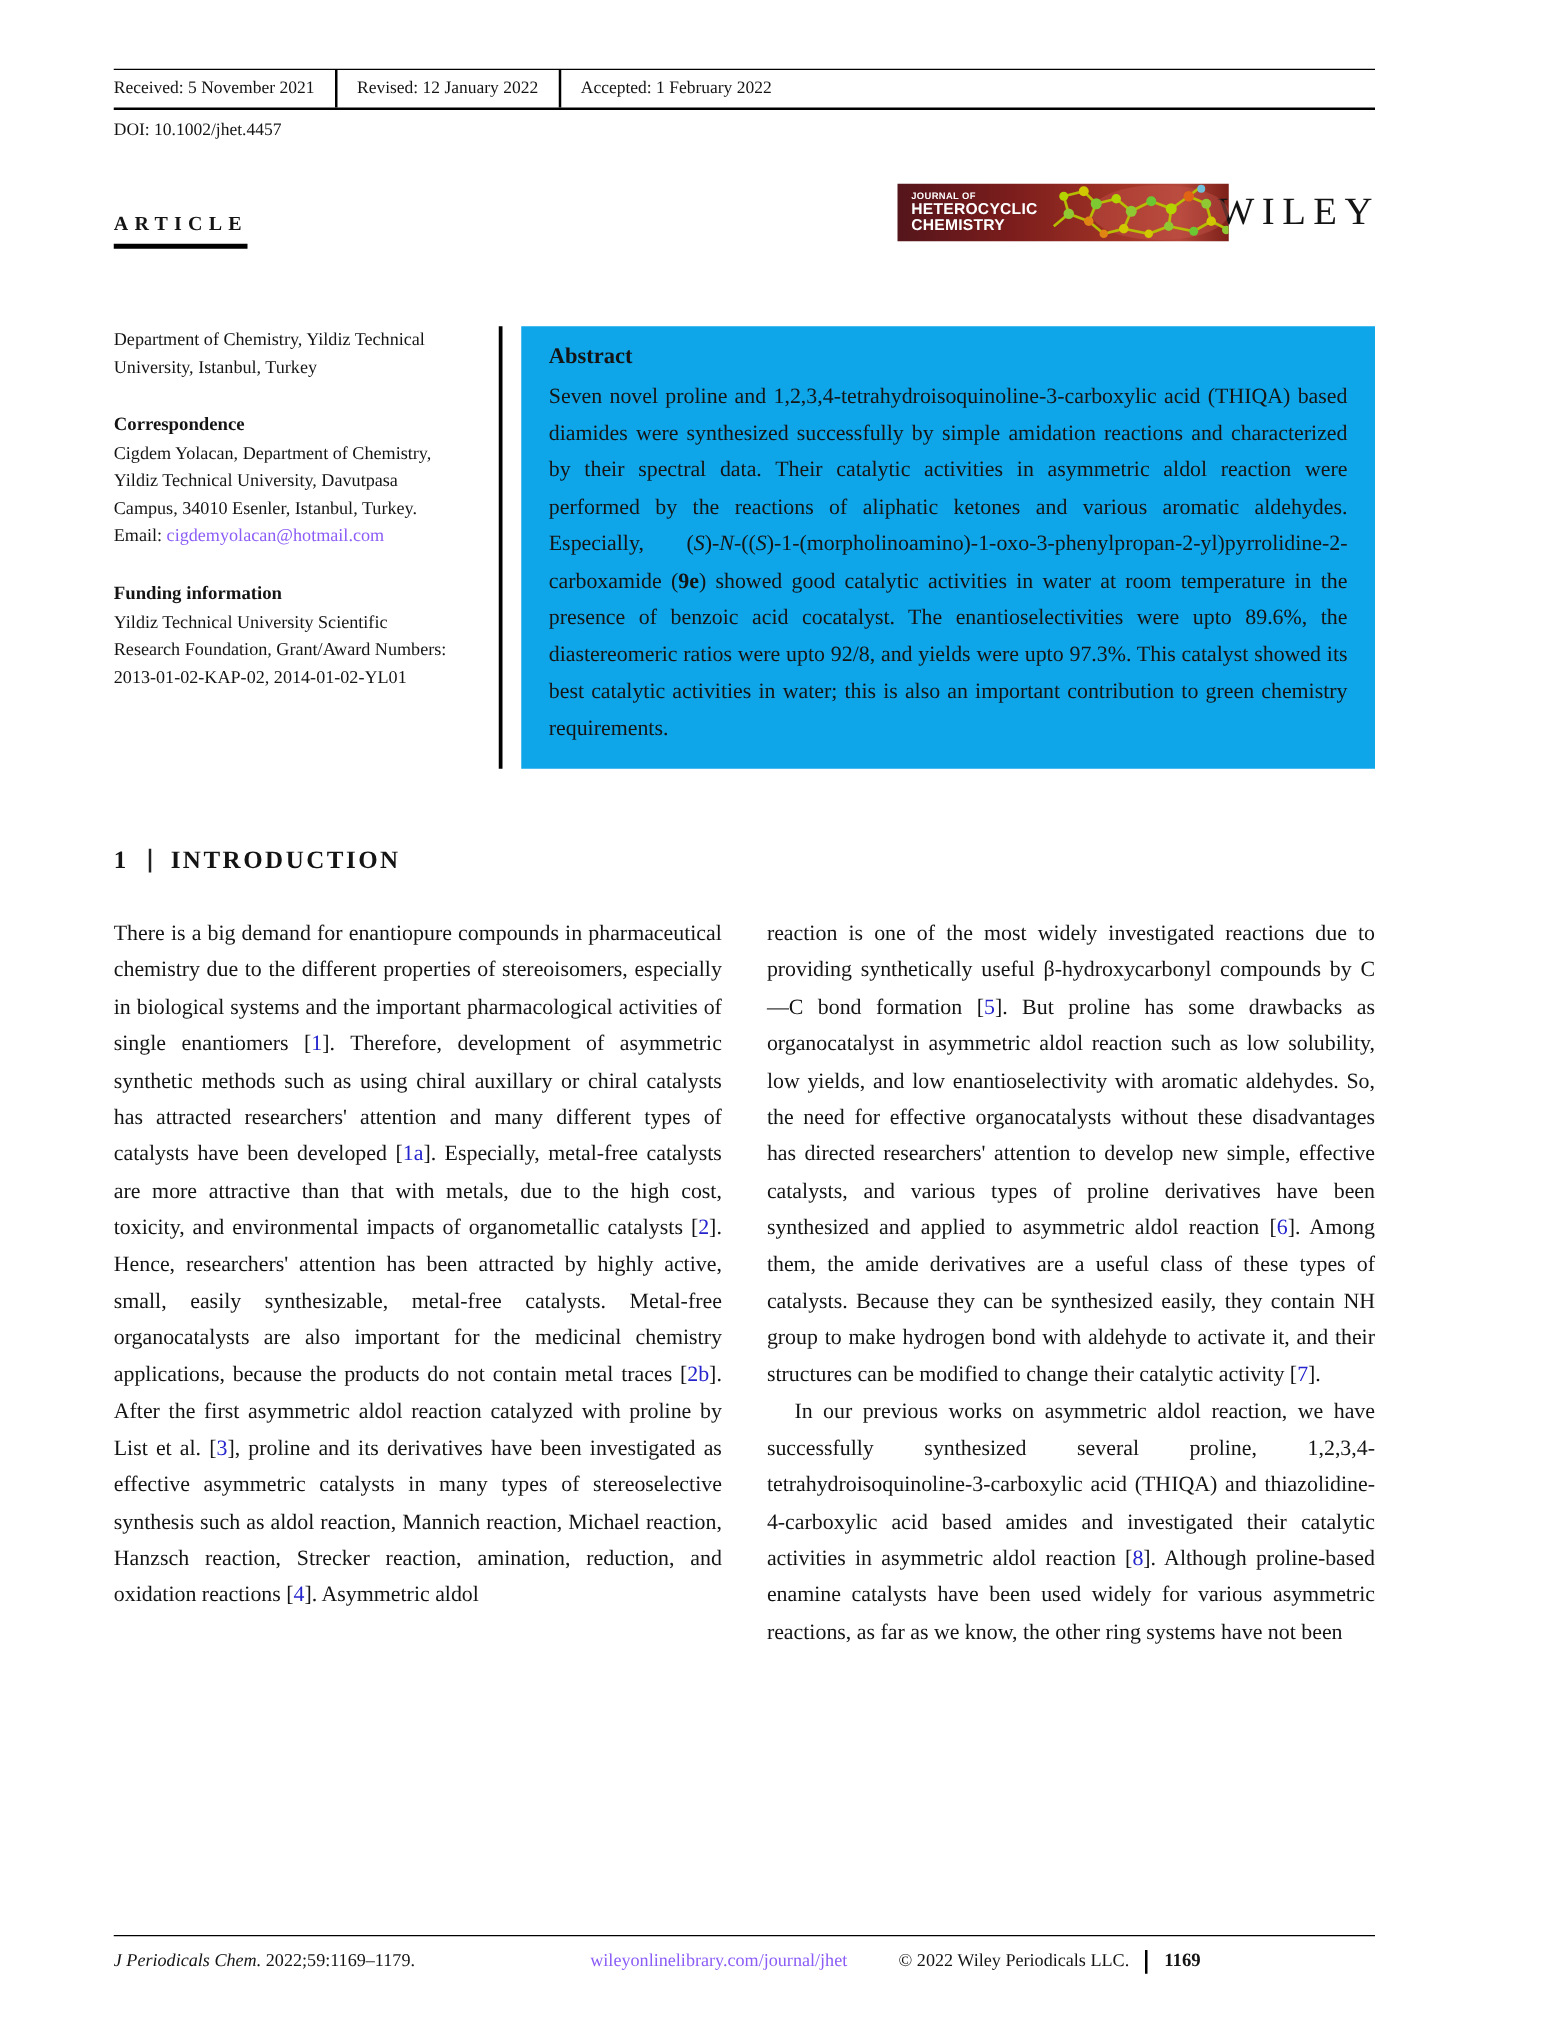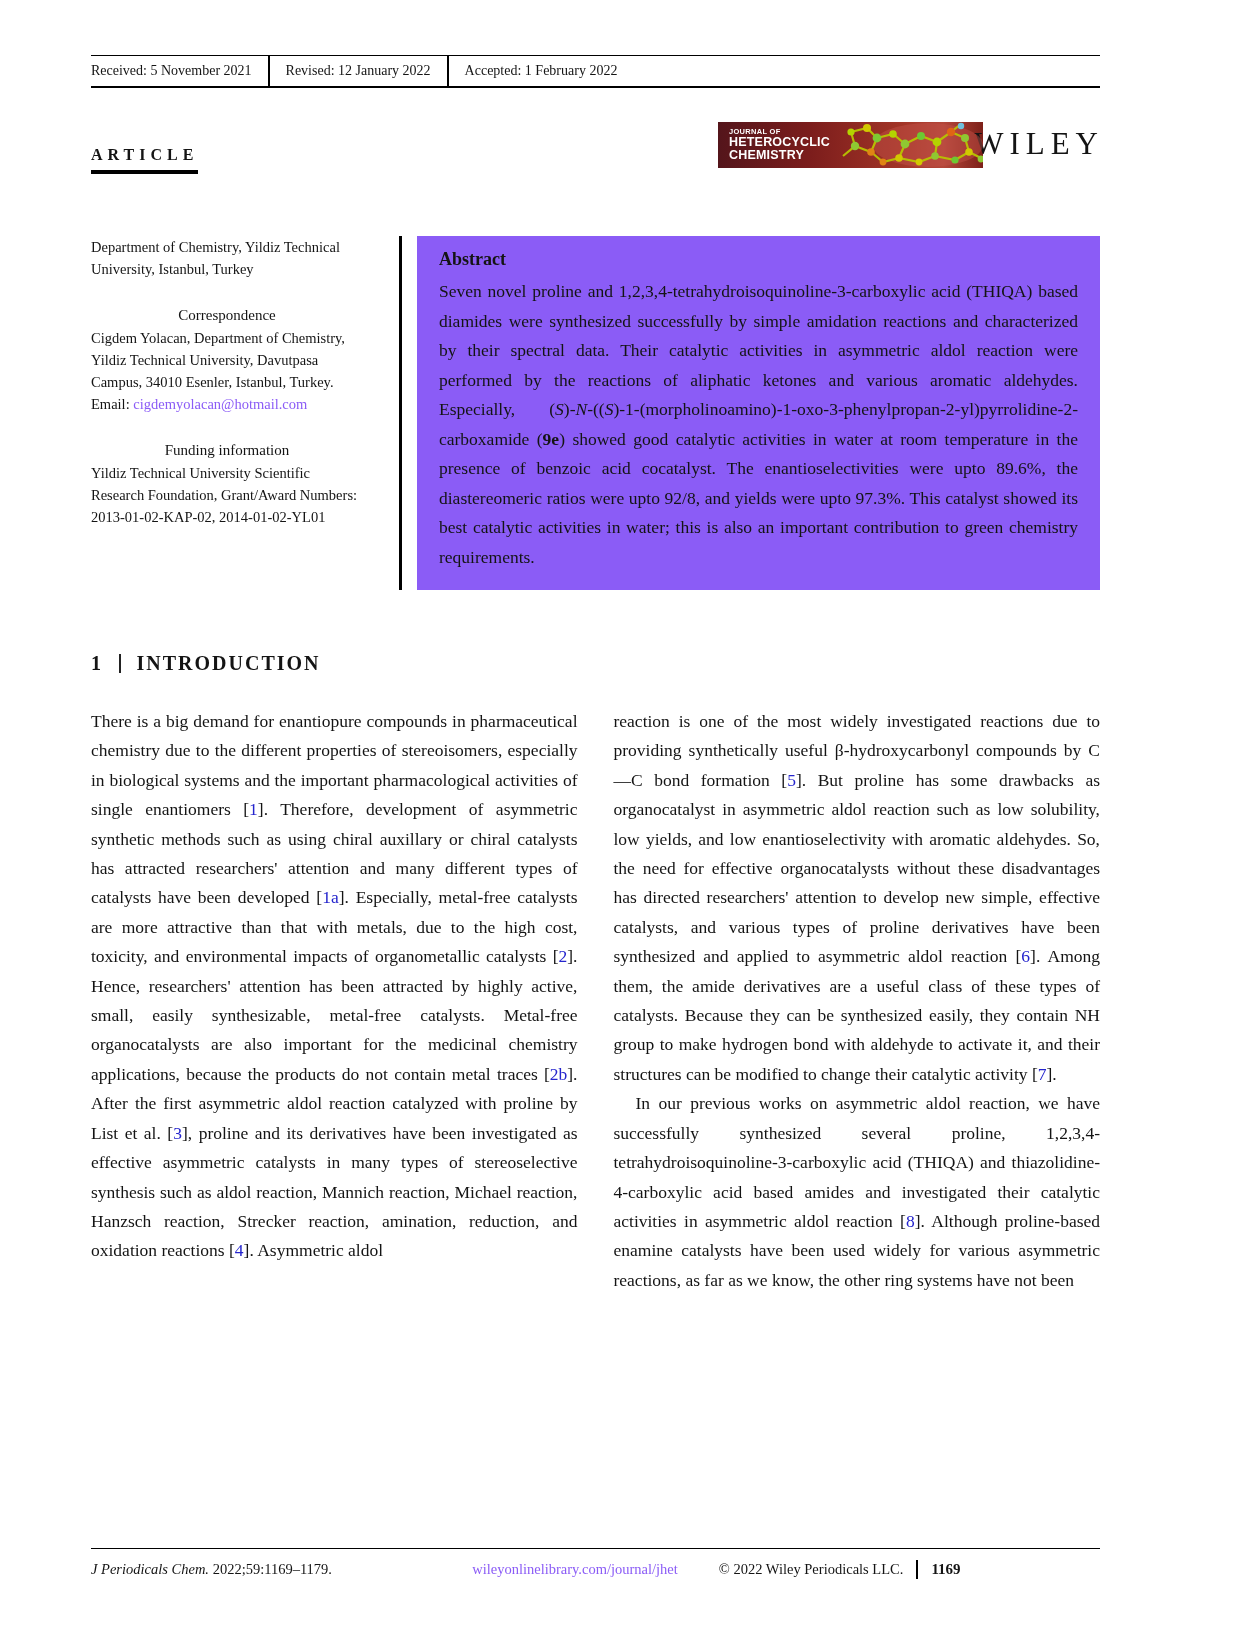--- a/index.html
+++ b/index.html
@@ -46,25 +46,25 @@
     margin:50px 0 0 0; font-size:36px; line-height:48px; font-weight:bold;
     max-width:975px; letter-spacing:0.2px;
   }
   .authors-row { margin-top:30px; font-size:20px; font-weight:bold; display:flex; align-items:center; }
   .author-sep { display:inline-block; width:1px; height:20px; background:#444; margin:0 19px; }
 
   
   .meta-abstract { display:grid; grid-template-columns:272px 1fr; column-gap:36px; margin-top:62px; }
   .side-info { font-size:14.5px; line-height:22px; }
   .side-block { margin-bottom:24px; }
-  .side-heading { font-weight:normal; font-size:15px; margin-bottom:1px;text-align:center; }
+  .side-heading { font-weight:bold; font-size:15px; margin-bottom:1px; }
   a.link { color:#8b5cf6; text-decoration:none; }
   .abstract-wrap { display:flex; }
   .abstract-bar { width:3px; background:#000; }
-  .abstract-box { flex:1; background:#8b5cf6; margin-left:15px; padding:13px 22px 18px 22px; }
+  .abstract-box { flex:1; background:#0ea5e9; margin-left:15px; padding:13px 22px 18px 22px; }
   .abstract-heading { font-size:18px; font-weight:bold; margin:0 0 7px 0; }
   .abstract-body { font-size:17.5px; line-height:29.5px; text-align:justify; }
 
   
   .section-heading { margin-top:62px; font-size:20px; font-weight:bold; letter-spacing:2px; display:flex; align-items:center; }
   .section-sep { display:inline-block; width:1.5px; height:19px; background:#222; margin:0 16px; }
   .two-cols { display:grid; grid-template-columns:1fr 1fr; column-gap:36px; margin-top:32px; }
   .col-text { font-size:17.5px; line-height:29.4px; text-align:justify; }
   .col-text p { margin:0; }
   .col-text p.indented { text-indent:22px; }
@@ -86,20 +86,21 @@
 <body>
 
 <div class="page">
   <div class="content">
 
     <div class="dates-row">
       <span class="date-cell">Received: 5 November 2021</span>
       <span class="date-cell">Revised: 12 January 2022</span>
       <span class="date-cell">Accepted: 1 February 2022</span>
     </div>
+    <div class="doi-line">DOI: 10.1002/jhet.4457</div>
 
     <div class="article-row">
       <span class="article-type">ARTICLE</span>
 
       <div class="journal-banner">
         <div class="banner-text">
           <div class="banner-line1">JOURNAL OF</div>
           <div class="banner-line2">HETEROCYCLIC</div>
           <div class="banner-line3">CHEMISTRY</div>
         </div>

